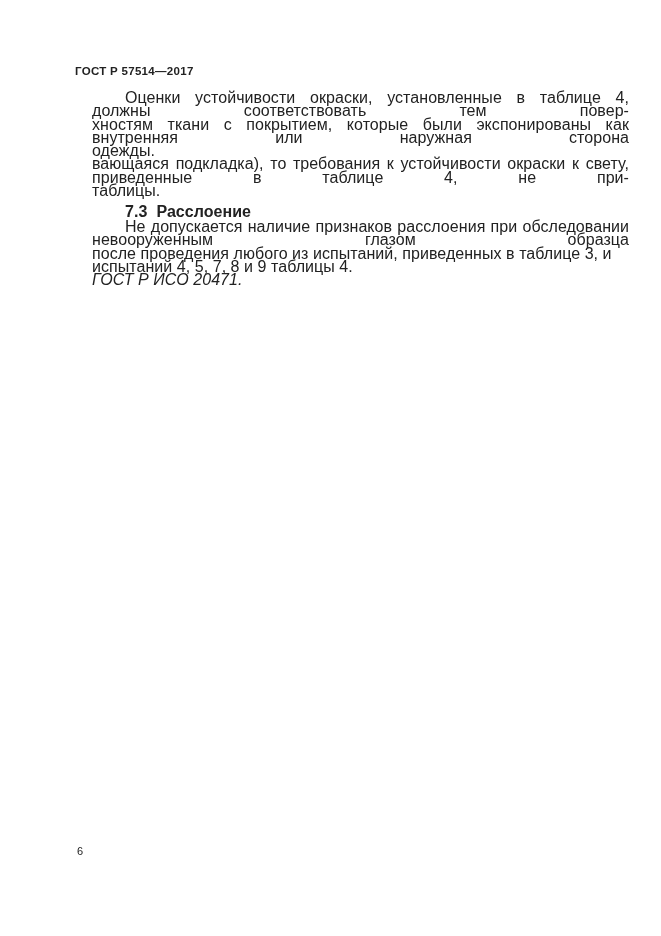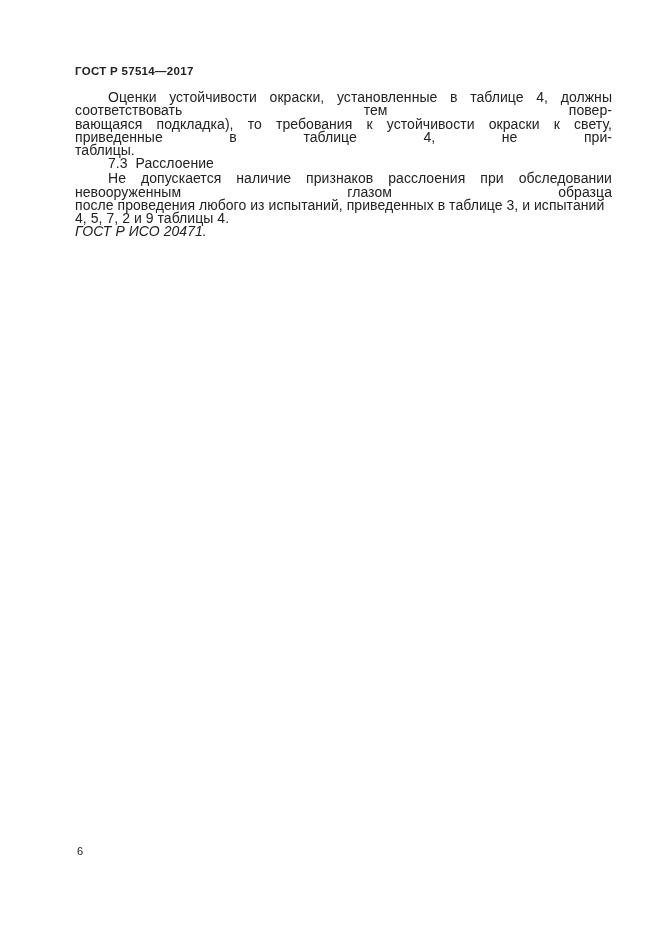--- a/index.html
+++ b/index.html
@@ -20,31 +20,31 @@
     position: absolute;
     left: 75px;
     top: 65px;
     font-size: 11.5px;
     font-weight: bold;
     letter-spacing: 0.3px;
     white-space: pre;
   }
   .doc-body {
     position: absolute;
-    left: 75px;
+    left: 92px;
     top: 91px;
     width: 537px;
-    font-size: 14px;
+    font-size: 16px;
     line-height: 13.3px;
     letter-spacing: 0.05px;
   }
   .block { margin: 0; }
   .block.heading {
-    font-weight: normal;
-    margin-top: 0;
+    font-weight: bold;
+    margin-top: 8px;
     margin-bottom: 1.5px;
   }
   .line { white-space: normal; }
   .line.indent { text-indent: 33px; }
   .line.fill {
     text-align: justify;
     text-align-last: justify;
   }
   .line span { white-space: pre-wrap; }
   .italic { font-style: italic; }
@@ -57,31 +57,33 @@
 </style>
 </head>
 <body>
 
 <div class="page">
   <div class="running-header">ГОСТ Р 57514—2017</div>
 
   <div class="doc-body">
       <div class="block paragraph">
         <div class="line indent fill"><span>Оценки устойчивости окраски, установленные в таблице 4, должны соответствовать тем повер-</span></div>
+        <div class="line fill"><span>хностям ткани с покрытием, которые были экспонированы как внутренняя или наружная сторона</span></div>
+        <div class="line"><span>одежды.</span></div>
       </div>
       <div class="block paragraph">
         <div class="line fill"><span>вающаяся подкладка), то требования к устойчивости окраски к свету, приведенные в таблице 4, не при-</span></div>
         <div class="line"><span>таблицы.</span></div>
       </div>
       <div class="block heading">
         <div class="line indent"><span>7.3&nbsp; Расслоение</span></div>
       </div>
       <div class="block paragraph">
         <div class="line indent fill"><span>Не допускается наличие признаков расслоения при обследовании невооруженным глазом образца</span></div>
-        <div class="line"><span>после проведения любого из испытаний, приведенных в таблице 3, и испытаний 4, 5, 7, 2 и 9 таблицы 4.</span></div>
+        <div class="line"><span>после проведения любого из испытаний, приведенных в таблице 3, и испытаний 4, 5, 7, 8 и 9 таблицы 4.</span></div>
       </div>
       <div class="block paragraph">
         <div class="line"><span class="italic">ГОСТ Р ИСО 20471.</span></div>
       </div>
     </div>
 
   <div class="page-number">6</div>
 </div>
 
 </body></html>

